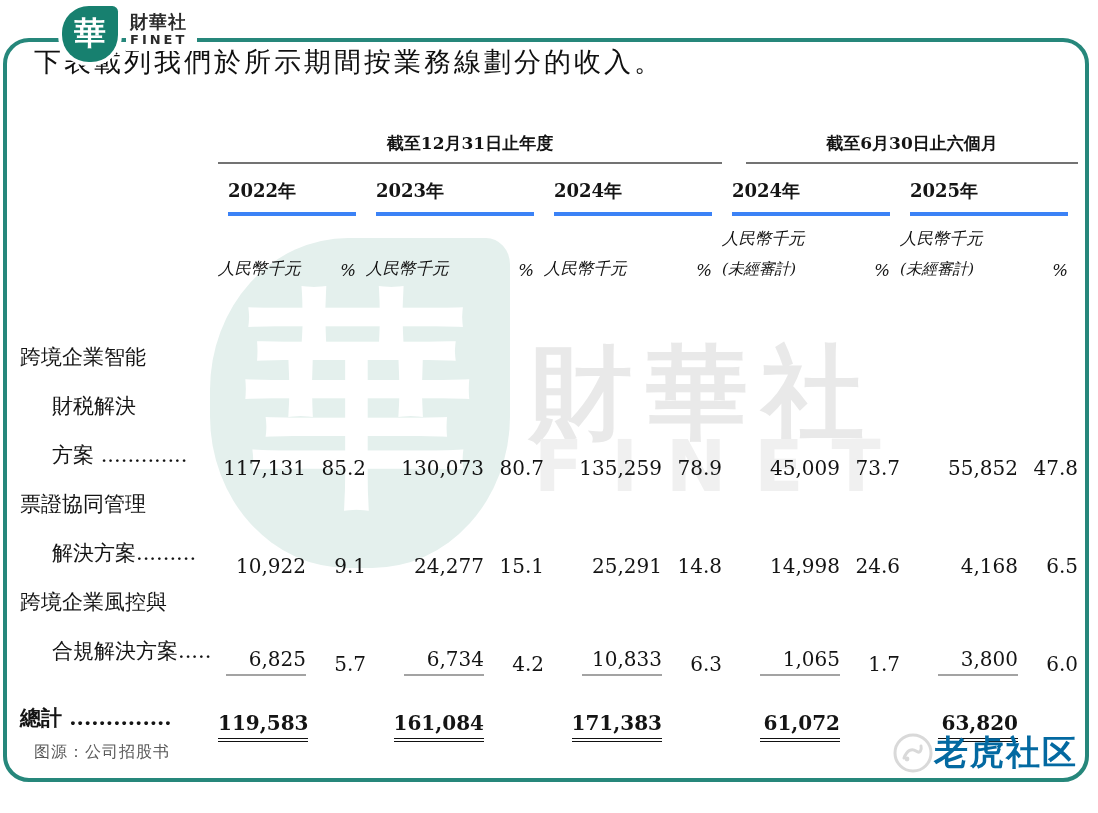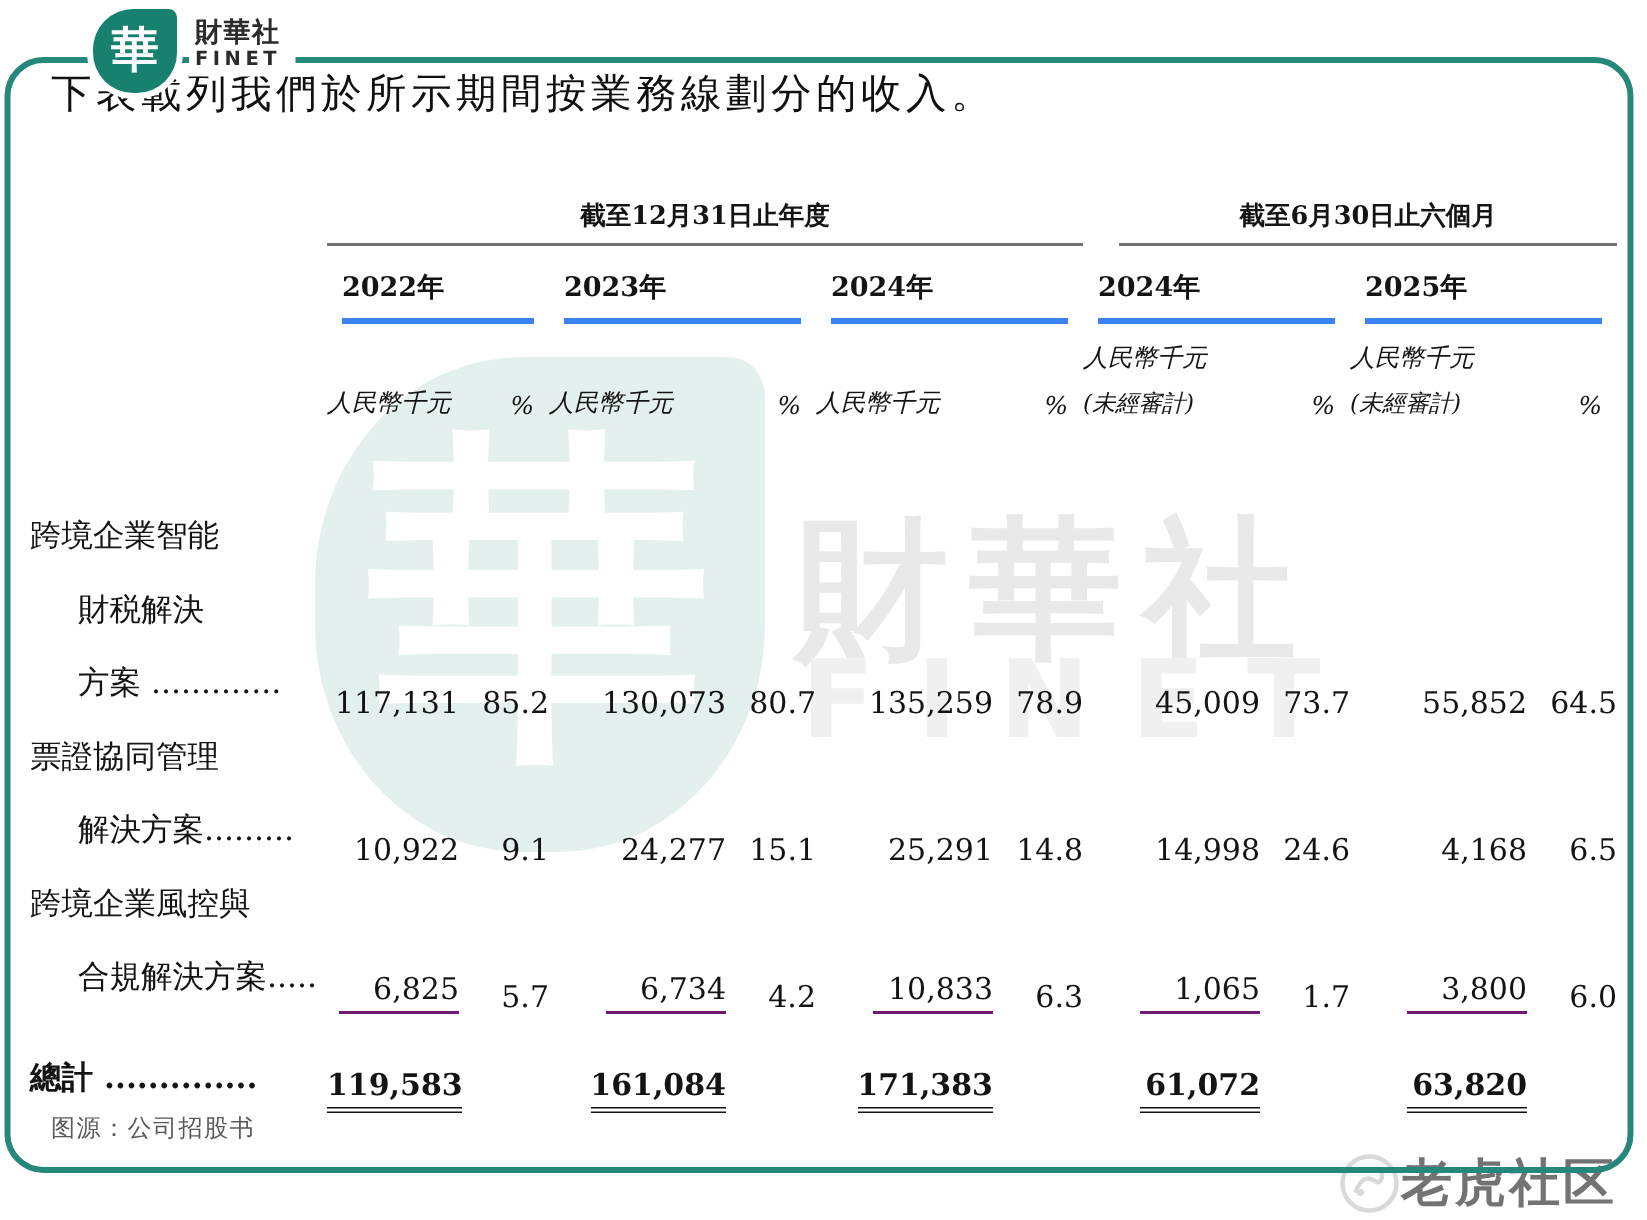--- a/index.html
+++ b/index.html
@@ -22,22 +22,22 @@
   .title{position:absolute;left:34px;top:44px;z-index:1;font-size:27px;letter-spacing:3px;color:#101010;}
 
   
   .wm-leaf{position:absolute;left:210px;top:238px;width:300px;height:330px;background:#e4f0ed;
            border-radius:46% 8% 46% 46%;z-index:0;display:flex;align-items:center;justify-content:center;}
   .wm-leaf .glyph{color:#fff;font-size:230px;font-weight:bold;}
   .wm-zh{position:absolute;left:530px;top:326px;z-index:0;font-family:"DejaVu Sans",sans-serif;
          font-weight:bold;font-size:102px;color:#e9e9e9;letter-spacing:14px;}
   .wm-en{position:absolute;left:534px;top:424px;z-index:0;font-family:"DejaVu Sans",sans-serif;
          font-weight:bold;font-size:72px;color:#f0f0f0;letter-spacing:28px;}
-  .wm-tiger{position:absolute;right:20px;top:766px;z-index:1;display:flex;align-items:center;
-            color:#737373;font-family:"DejaVu Sans",sans-serif;font-weight:bold;font-size:34px;letter-spacing:2px;}
+  .wm-tiger{position:absolute;right:20px;top:730px;z-index:1;display:flex;align-items:center;
+            color:#0369a1;font-family:"DejaVu Sans",sans-serif;font-weight:bold;font-size:34px;letter-spacing:2px;}
   .wm-handle{position:absolute;right:16px;top:768px;z-index:4;font-family:"DejaVu Sans",sans-serif;
              font-weight:bold;font-size:28px;color:#b9cfca;letter-spacing:2px;}
 
   
   table.rev{position:absolute;left:20px;top:120px;width:1058px;z-index:1;border-collapse:collapse;table-layout:fixed;}
   table.rev td{padding:0;vertical-align:bottom;}
 
   .grp-row td{vertical-align:top;height:44px;}
   .grp{border-bottom:2px solid #737373;text-align:center;font-weight:bold;font-size:17px;padding-bottom:7px;}
   .grp.g2{margin-left:24px;}
@@ -48,21 +48,21 @@
   .pct-h{font-style:italic;font-size:16.5px;text-align:right;padding-right:10px;}
   .unaud{font-style:italic;font-size:15.5px;padding-top:9px;white-space:nowrap;}
 
   .lbl{font-size:21px;line-height:49px;white-space:nowrap;}
   .indent{padding-left:32px;}
   td.num{text-align:right;padding-right:16px;font-size:20px;white-space:nowrap;}
   td.pct{text-align:right;padding-right:8px;font-size:20px;white-space:nowrap;}
   tr.r1 td{height:200px;}
   tr.r2 td,tr.r3 td{height:98px;}
   tr.total td{height:66px;}
-  .u{display:inline-block;min-width:80px;border-bottom:2px solid #701a75;padding-bottom:3px;}
+  .u{display:inline-block;min-width:80px;border-bottom:2px solid #a3a3a3;padding-bottom:3px;}
   tr.total .lbl,tr.total td.num{font-weight:bold;}
   .uu{display:inline-block;min-width:80px;border-bottom:4px double #111;padding-bottom:3px;font-weight:bold;}
 
   .source{position:absolute;left:34px;top:742px;z-index:1;font-family:"Liberation Sans","DejaVu Sans",sans-serif;
           font-size:16px;color:#5a5a5a;letter-spacing:1px;}
 </style>
 </head>
 <body>
 
 <div class="page">
@@ -172,21 +172,21 @@
         </td>
         <td class="num"><span>117,131</span></td>
         <td class="pct"><span>85.2</span></td>
         <td class="num"><span>130,073</span></td>
         <td class="pct"><span>80.7</span></td>
         <td class="num"><span>135,259</span></td>
         <td class="pct"><span>78.9</span></td>
         <td class="num"><span>45,009</span></td>
         <td class="pct"><span>73.7</span></td>
         <td class="num"><span>55,852</span></td>
-        <td class="pct"><span>64.5</span></td>
+        <td class="pct"><span>47.8</span></td>
       </tr>
       <tr class="r2">
         <td>
           <div class="lbl">票證協同管理</div>
           <div class="lbl indent">解決方案.........</div>
         </td>
         <td class="num"><span>10,922</span></td>
         <td class="pct"><span>9.1</span></td>
         <td class="num"><span>24,277</span></td>
         <td class="pct"><span>15.1</span></td>

